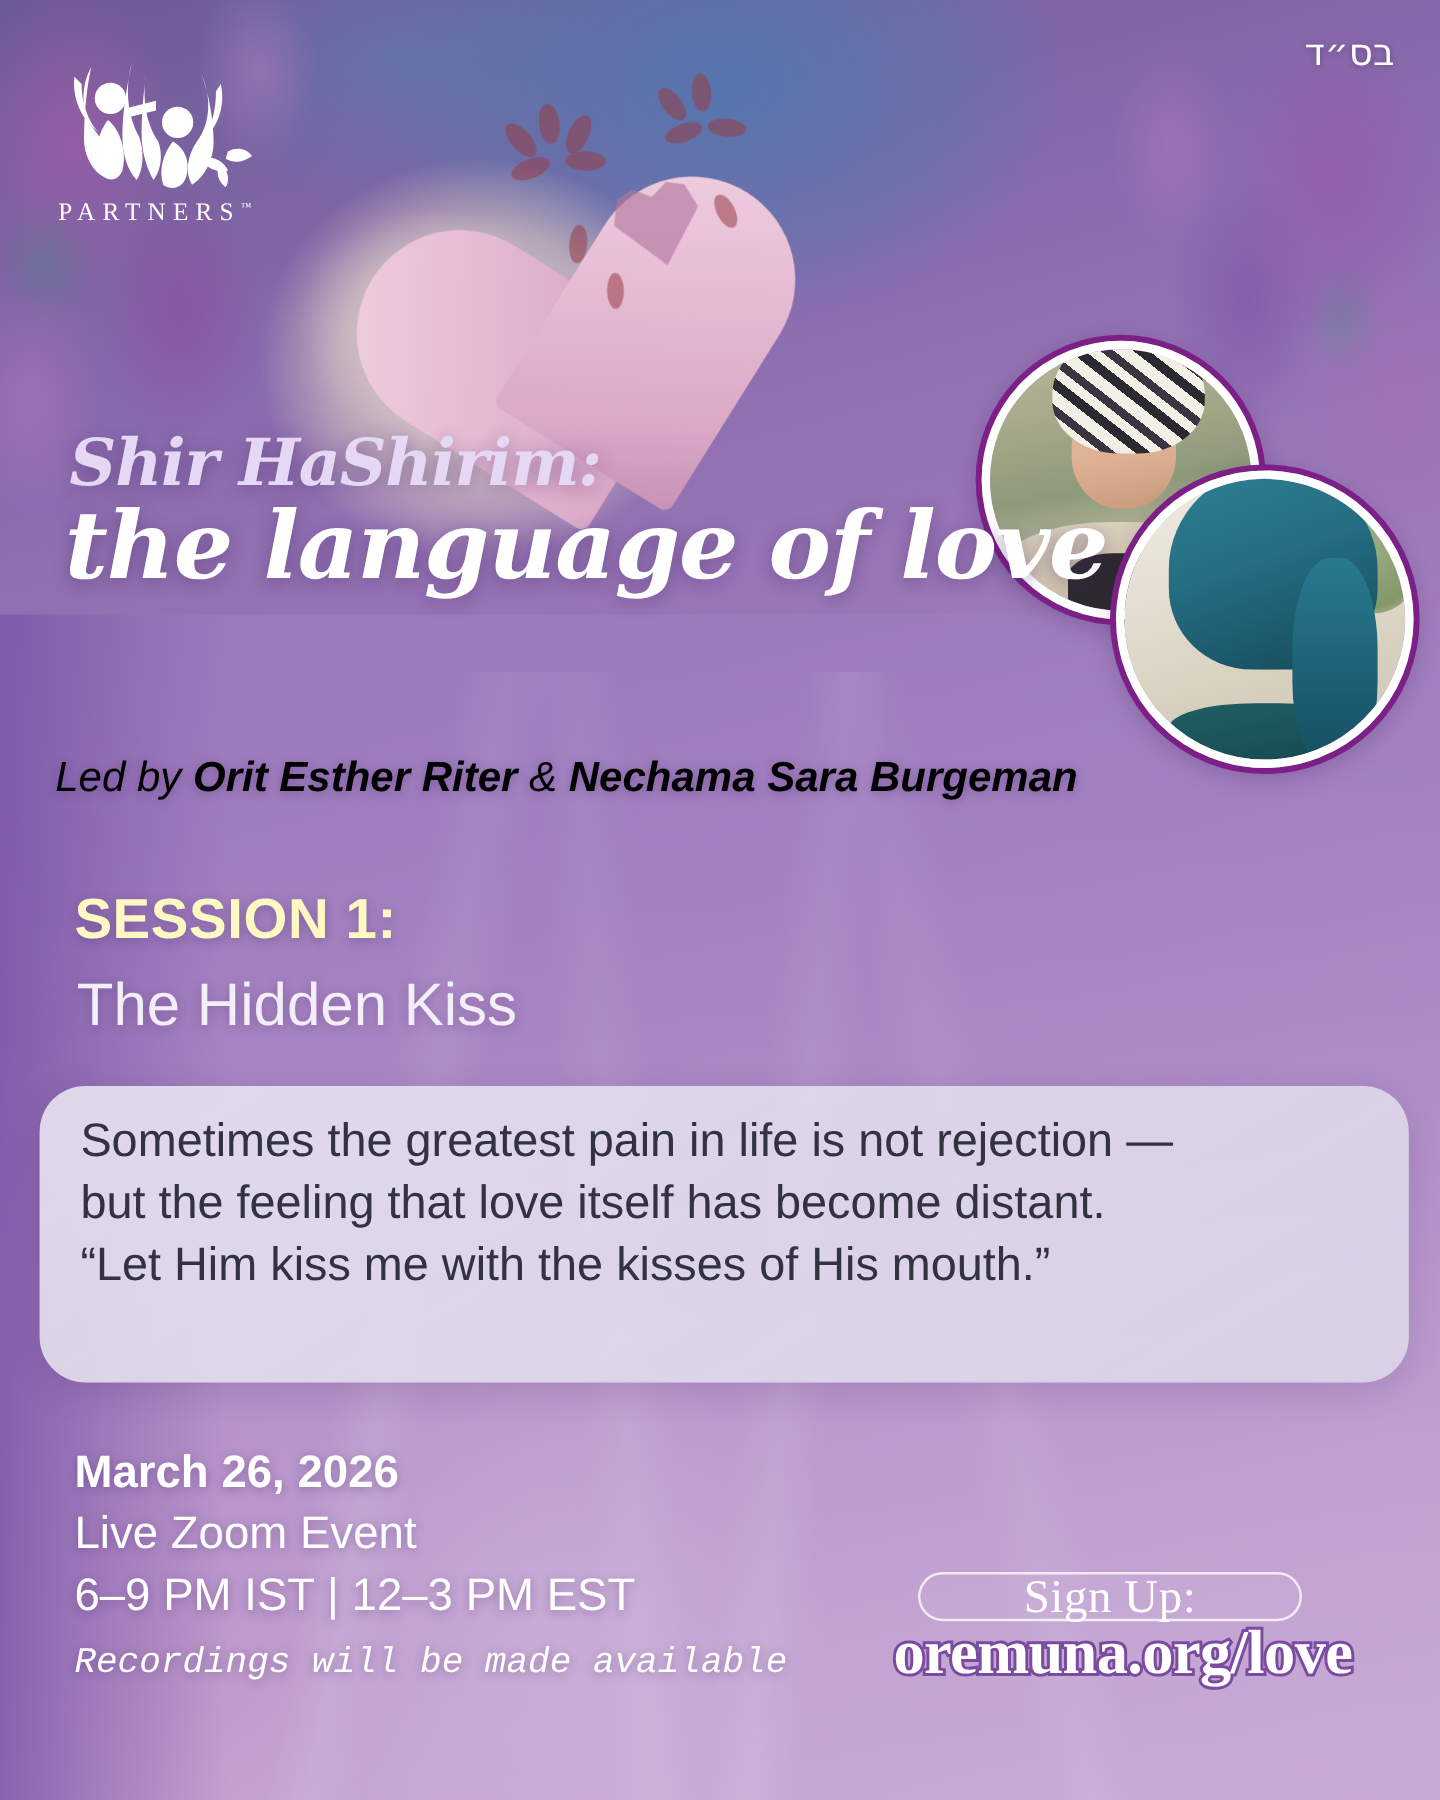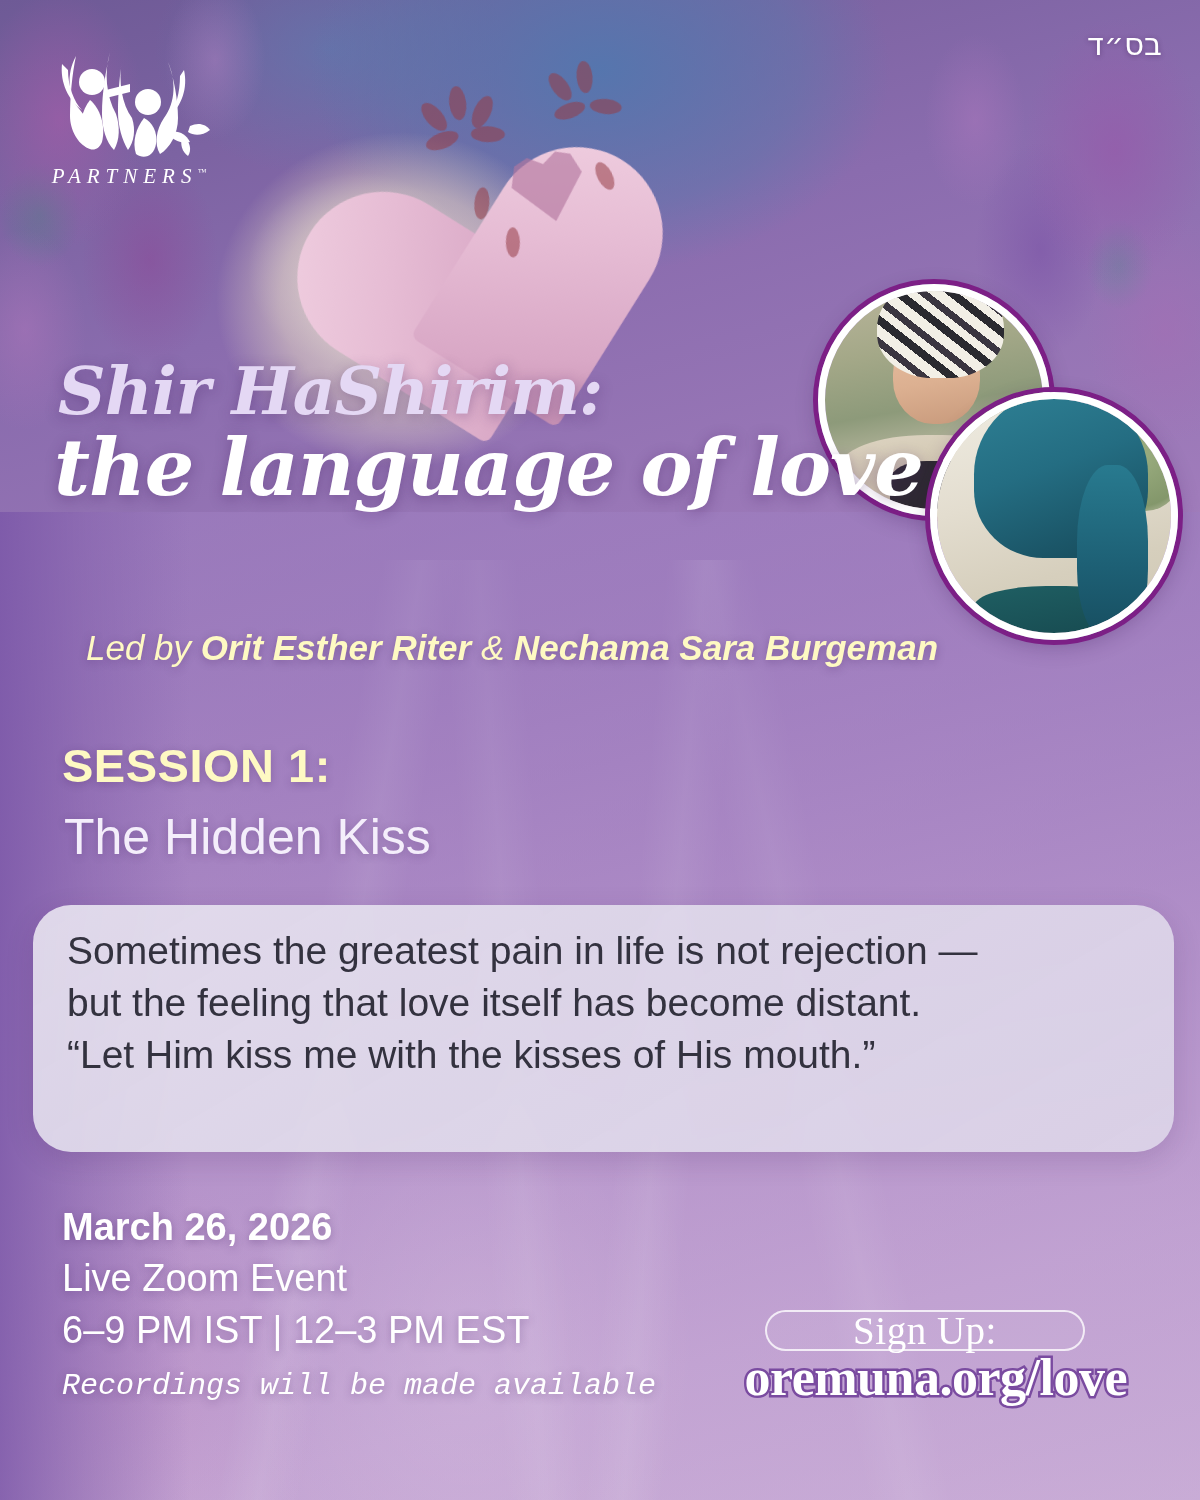--- a/index.html
+++ b/index.html
@@ -126,21 +126,20 @@
   }
 
   
   .logo {
     position: absolute;
     left: 44px;
     top: 44px;
     width: 170px;
     z-index: 10;
     text-align: center;
-    font-style: italic;
   }
   .logo-mark { display: block; }
   .logo-word {
     margin-top: 2px;
     font-family: "Liberation Serif", serif;
     font-size: 21px;
     letter-spacing: 6px;
     color: #fff;
     position: relative;
     display: inline-block;
@@ -174,21 +173,21 @@
   }
   .title-1, .title-2 {
     font-family: "DejaVu Serif", serif;
     font-style: italic;
     font-weight: bold;
     letter-spacing: -1px;
     margin: 0;
     white-space: nowrap;
   }
   .title-1 {
-    font-size: 66px;
+    font-size: 54px;
     color: #e4d8f4;
     text-shadow: 0 3px 14px rgba(70,35,100,.38);
   }
   .title-2 {
     font-size: 78px;
     color: #ffffff;
     margin-top: 8px;
     margin-left: -4px;
     text-shadow: 0 3px 14px rgba(70,35,100,.38);
   }
@@ -264,24 +263,23 @@
     border-radius: 44% 44% 0 0; background: linear-gradient(170deg,#1f5f63 0%,#174a50 100%); }
 
   
   .ledby {
     position: absolute;
     left: 46px;
     top: 628px;
     z-index: 12;
     font-size: 35px;
     font-style: italic;
-    color: #fef9c3;
+    color: #000000;
     white-space: nowrap;
     text-shadow: 0 2px 8px rgba(70,35,100,.35);
-    margin-left: 40px;
   }
   .ledby .nm { font-weight: bold; }
 
   
   .session-label {
     position: absolute;
     left: 62px;
     top: 738px;
     z-index: 12;
     font-size: 47px;

